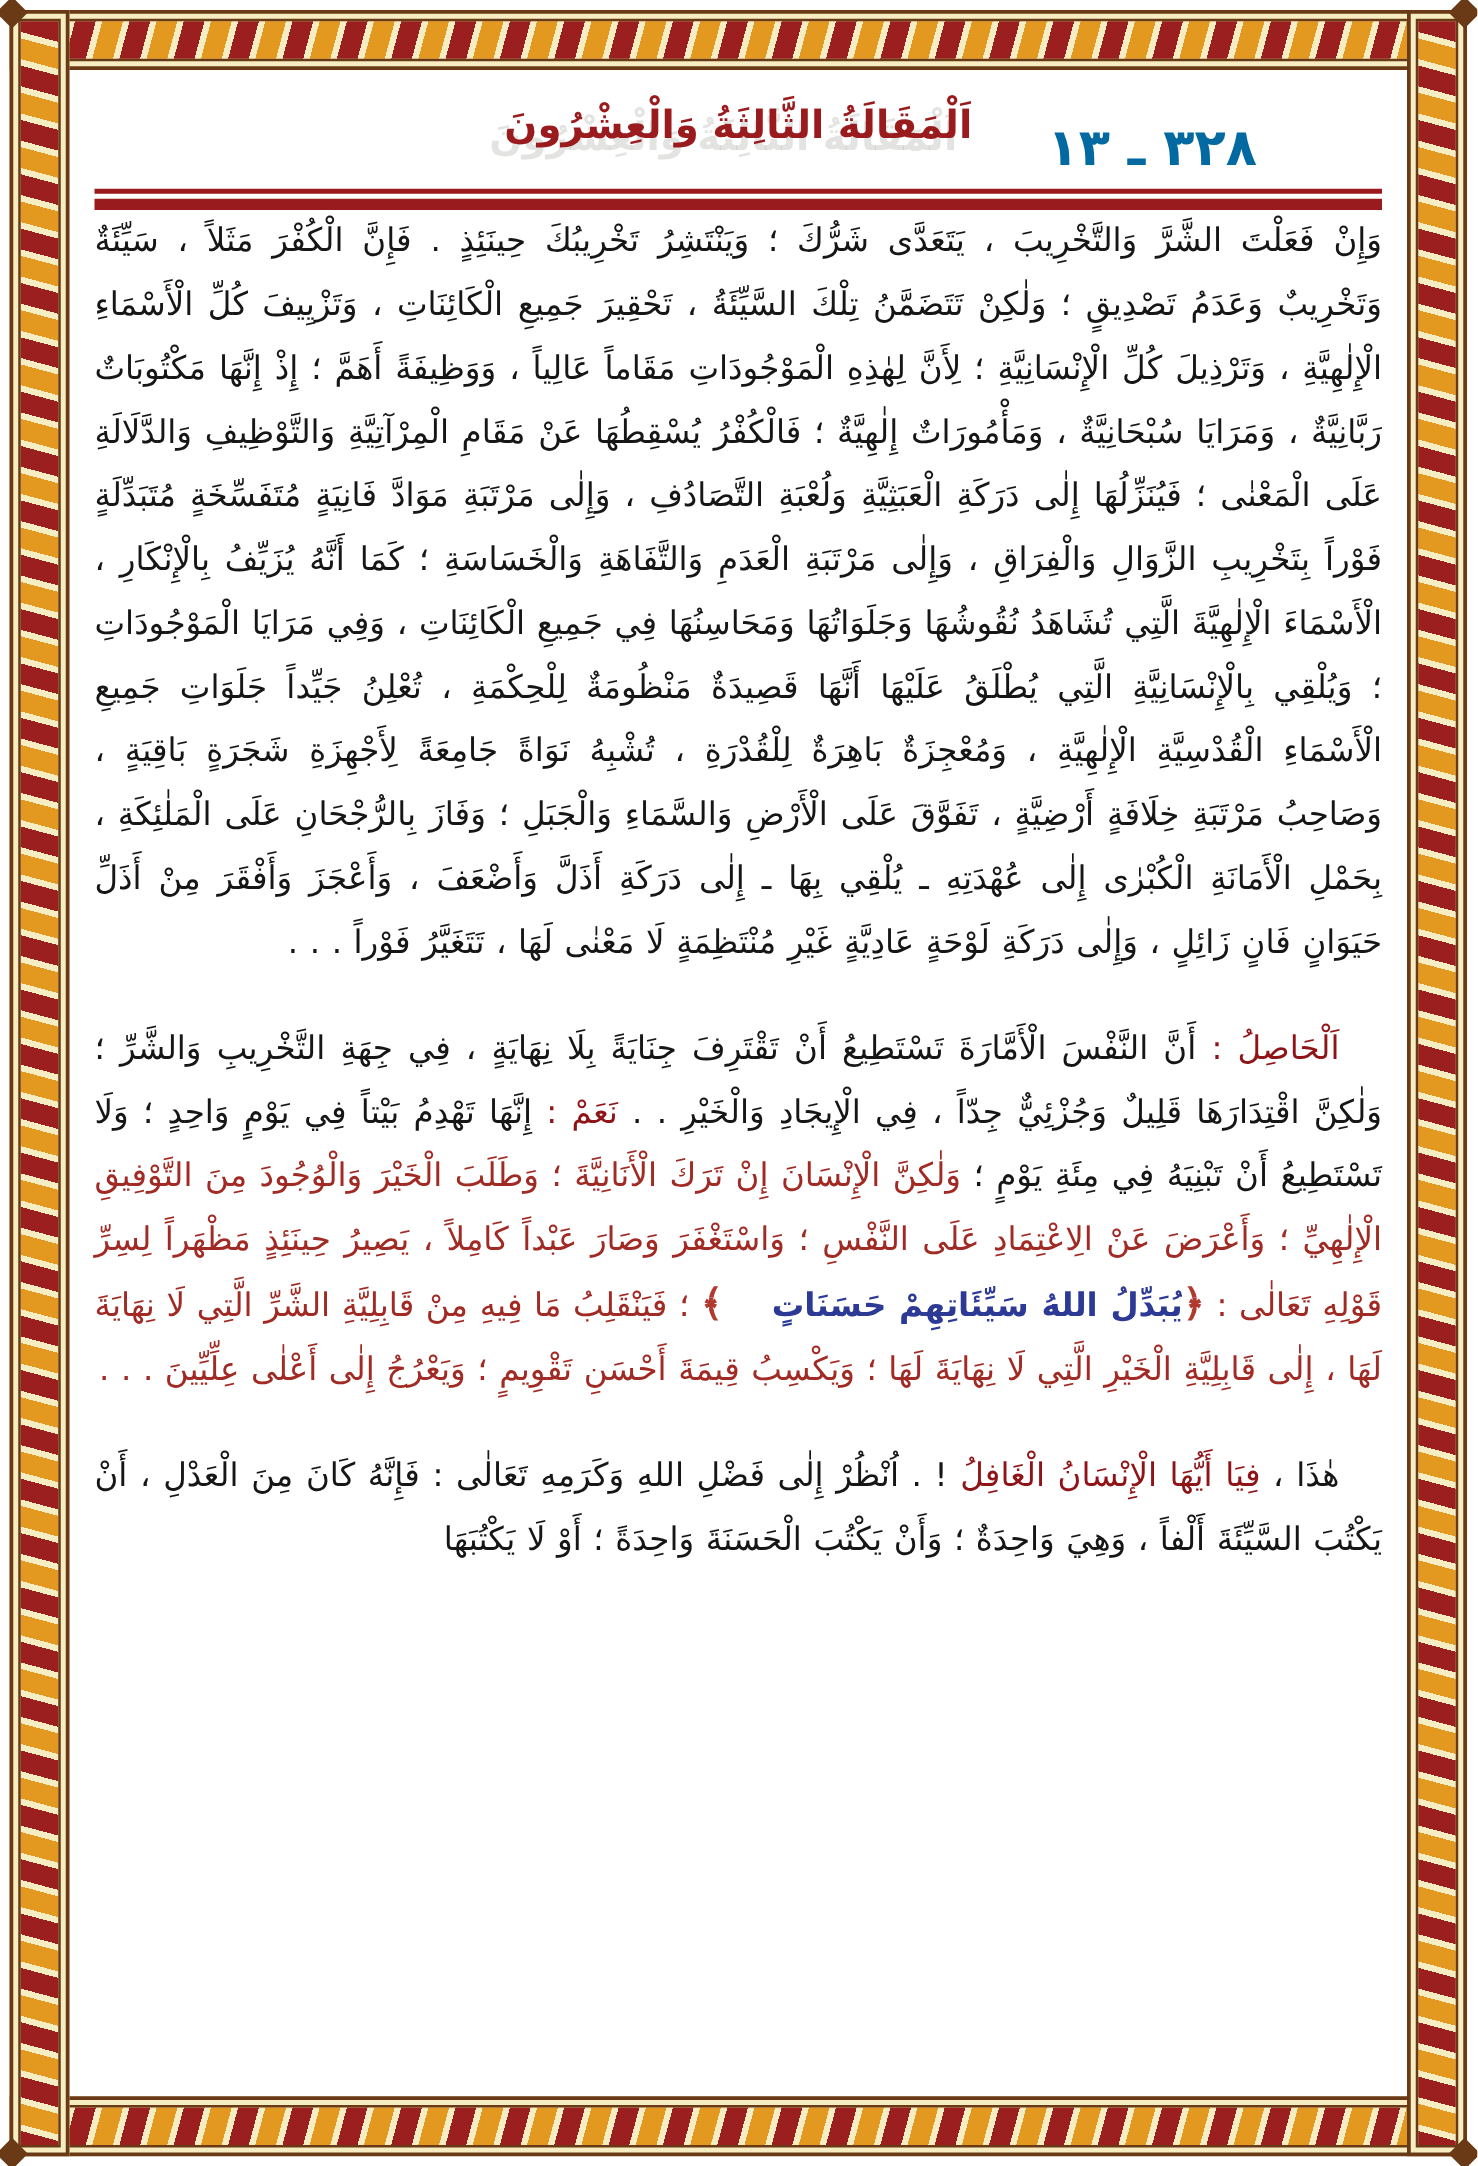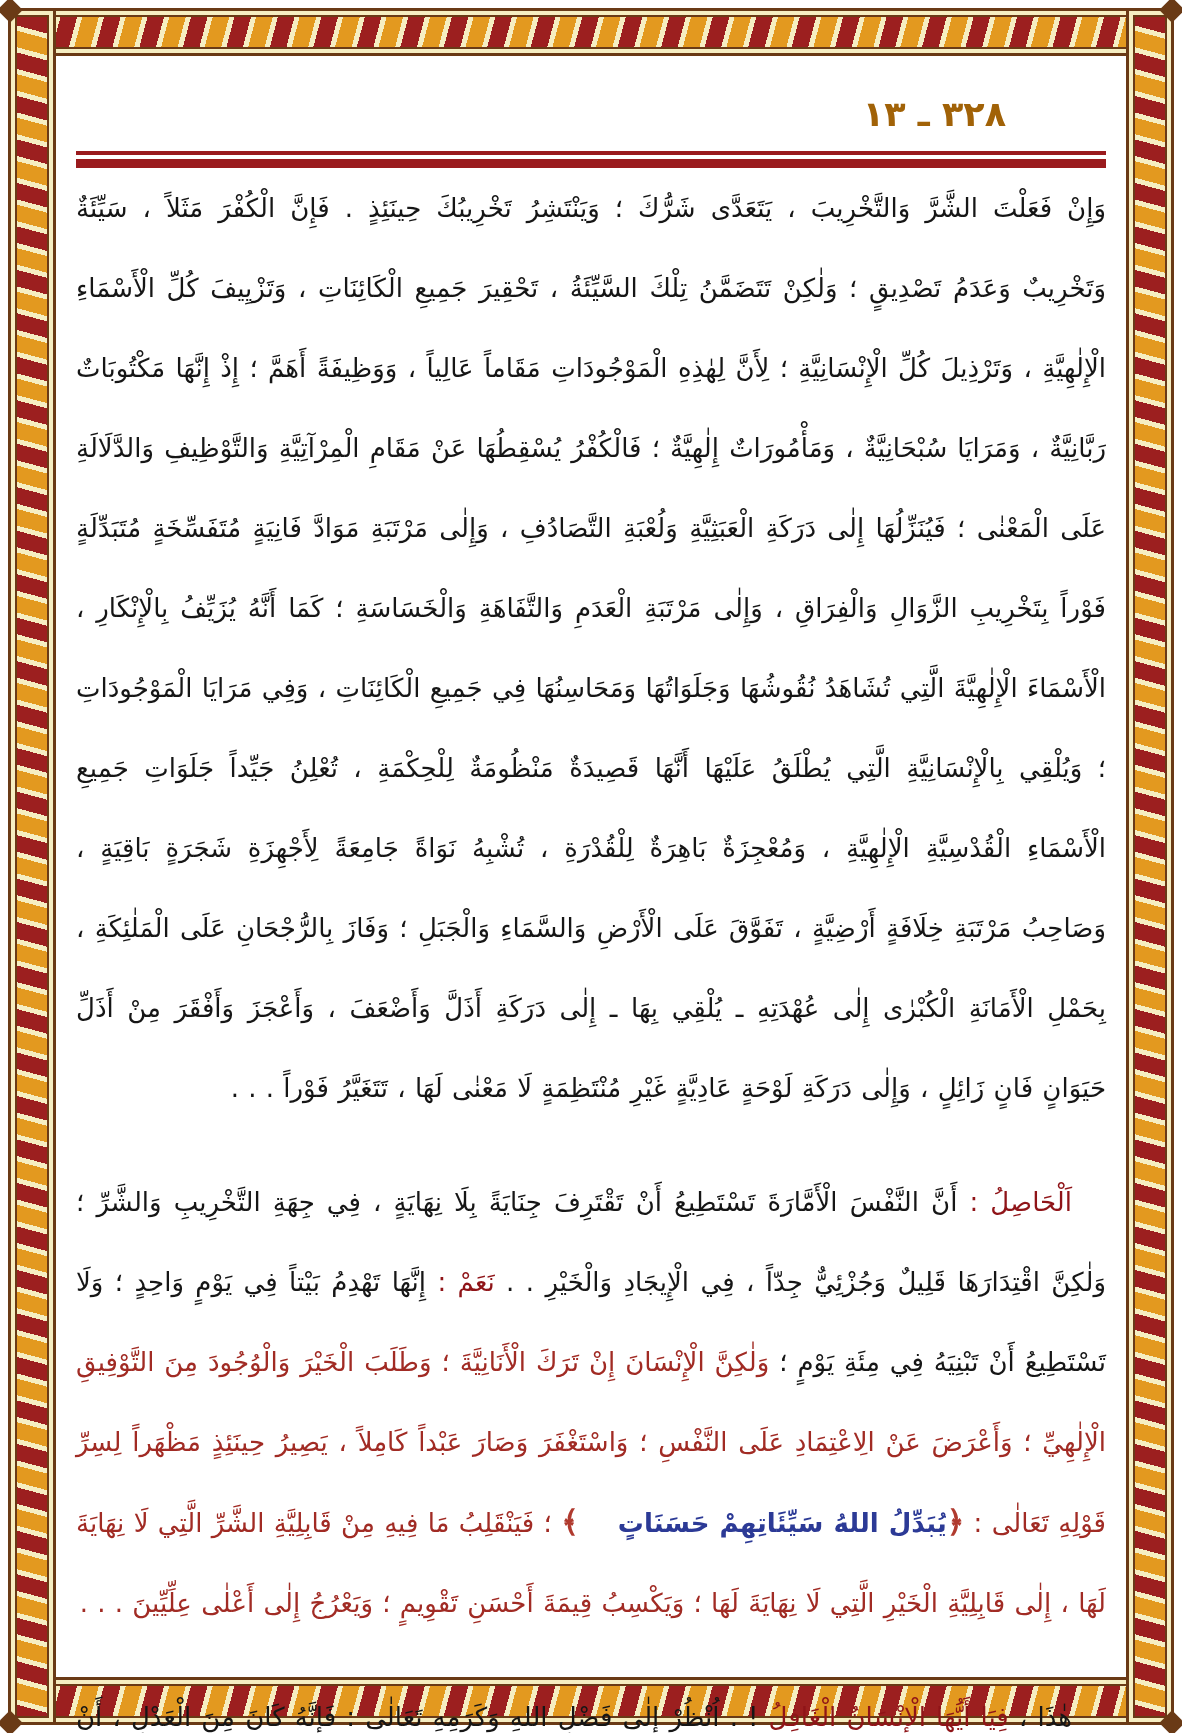--- a/index.html
+++ b/index.html
@@ -38,35 +38,35 @@
   .content{
     position:absolute;
     top:56px;right:56px;bottom:56px;left:56px;
     padding:24px 20px 0 20px;
     direction:rtl;
     color:#161616;
   }
   .page-header{position:relative;height:88px;}
   .page-number{
     position:absolute;top:14px;right:100px;
-    font-size:35px;font-weight:bold;color:#a16207;letter-spacing:2px;
+    font-size:41px;font-weight:bold;color:#0369a1;letter-spacing:2px;
   }
   .page-title{
     position:absolute;top:2px;left:50%;transform:translateX(-50%);
     margin:0;font-size:31px;font-weight:bold;color:#9a1b1e;white-space:nowrap;
     text-shadow:-12px 10px 0 rgba(145,145,135,0.25);
   }
   .header-divider{position:absolute;left:0;right:0;bottom:0;}
   .rule-thin{height:4px;background:#9a1b1e;}
   .rule-thick{height:9px;background:#9a1b1e;margin-top:4px;}
 
   .para{
     margin:0;
     font-size:26px;
-    line-height:80px;
+    line-height:51px;
     text-align:justify;
     text-justify:inter-word;
     word-spacing:1px;
   }
   .p2,.p3{margin-top:34px;text-indent:34px;}
   .kw{color:#8f1418;font-weight:normal;}
   .red{color:#a12b24;}
   .quote{color:#2c3a96;font-weight:bold;margin-left:39px;}
   .bracket{color:#b03a2e;font-weight:bold;font-size:30px;}
 </style>
@@ -81,20 +81,21 @@
   <div class="strip strip-right"></div>
   <div class="corner corner-tl"></div>
   <div class="corner corner-tr"></div>
   <div class="corner corner-bl"></div>
   <div class="corner corner-br"></div>
 
   <div class="content">
 
     <header class="page-header">
       <div class="page-number">٣٢٨ ـ ١٣</div>
+      <h1 class="page-title">اَلْمَقَالَةُ الثَّالِثَةُ وَالْعِشْرُونَ</h1>
       <div class="header-divider">
         <div class="rule-thin"></div>
         <div class="rule-thick"></div>
       </div>
     </header>
 
     <p class="para p1"><span>وَإِنْ فَعَلْتَ الشَّرَّ وَالتَّخْرِيبَ ، يَتَعَدَّى شَرُّكَ ؛ وَيَنْتَشِرُ تَخْرِيبُكَ حِينَئِذٍ . فَإِنَّ الْكُفْرَ مَثَلاً ، سَيِّئَةٌ وَتَخْرِيبٌ وَعَدَمُ تَصْدِيقٍ ؛ وَلٰكِنْ تَتَضَمَّنُ تِلْكَ السَّيِّئَةُ ، تَحْقِيرَ جَمِيعِ الْكَائِنَاتِ ، وَتَزْيِيفَ كُلِّ الْأَسْمَاءِ الْإِلٰهِيَّةِ ، وَتَرْذِيلَ كُلِّ الْإِنْسَانِيَّةِ ؛ لِأَنَّ لِهٰذِهِ الْمَوْجُودَاتِ مَقَاماً عَالِياً ، وَوَظِيفَةً أَهَمَّ ؛ إِذْ إِنَّهَا مَكْتُوبَاتٌ رَبَّانِيَّةٌ ، وَمَرَايَا سُبْحَانِيَّةٌ ، وَمَأْمُورَاتٌ إِلٰهِيَّةٌ ؛ فَالْكُفْرُ يُسْقِطُهَا عَنْ مَقَامِ الْمِرْآتِيَّةِ وَالتَّوْظِيفِ وَالدَّلَالَةِ عَلَى الْمَعْنٰى ؛ فَيُنَزِّلُهَا إِلٰى دَرَكَةِ الْعَبَثِيَّةِ وَلُعْبَةِ التَّصَادُفِ ، وَإِلٰى مَرْتَبَةِ مَوَادَّ فَانِيَةٍ مُتَفَسِّخَةٍ مُتَبَدِّلَةٍ فَوْراً بِتَخْرِيبِ الزَّوَالِ وَالْفِرَاقِ ، وَإِلٰى مَرْتَبَةِ الْعَدَمِ وَالتَّفَاهَةِ وَالْخَسَاسَةِ ؛ كَمَا أَنَّهُ يُزَيِّفُ بِالْإِنْكَارِ ، الْأَسْمَاءَ الْإِلٰهِيَّةَ الَّتِي تُشَاهَدُ نُقُوشُهَا وَجَلَوَاتُهَا وَمَحَاسِنُهَا فِي جَمِيعِ الْكَائِنَاتِ ، وَفِي مَرَايَا الْمَوْجُودَاتِ ؛ وَيُلْقِي بِالْإِنْسَانِيَّةِ الَّتِي يُطْلَقُ عَلَيْهَا أَنَّهَا قَصِيدَةٌ مَنْظُومَةٌ لِلْحِكْمَةِ ، تُعْلِنُ جَيِّداً جَلَوَاتِ جَمِيعِ الْأَسْمَاءِ الْقُدْسِيَّةِ الْإِلٰهِيَّةِ ، وَمُعْجِزَةٌ بَاهِرَةٌ لِلْقُدْرَةِ ، تُشْبِهُ نَوَاةً جَامِعَةً لِأَجْهِزَةِ شَجَرَةٍ بَاقِيَةٍ ، وَصَاحِبُ مَرْتَبَةِ خِلَافَةٍ أَرْضِيَّةٍ ، تَفَوَّقَ عَلَى الْأَرْضِ وَالسَّمَاءِ وَالْجَبَلِ ؛ وَفَازَ بِالرُّجْحَانِ عَلَى الْمَلٰئِكَةِ ، بِحَمْلِ الْأَمَانَةِ الْكُبْرٰى إِلٰى عُهْدَتِهِ ـ يُلْقِي بِهَا ـ إِلٰى دَرَكَةِ أَذَلَّ وَأَضْعَفَ ، وَأَعْجَزَ وَأَفْقَرَ مِنْ أَذَلِّ حَيَوَانٍ فَانٍ زَائِلٍ ، وَإِلٰى دَرَكَةِ لَوْحَةٍ عَادِيَّةٍ غَيْرِ مُنْتَظِمَةٍ لَا مَعْنٰى لَهَا ، تَتَغَيَّرُ فَوْراً . . .</span></p>
 
     <p class="para p2"><span class="kw">اَلْحَاصِلُ :</span>
       <span>أَنَّ النَّفْسَ الْأَمَّارَةَ تَسْتَطِيعُ أَنْ تَقْتَرِفَ جِنَايَةً بِلَا نِهَايَةٍ ، فِي جِهَةِ التَّخْرِيبِ وَالشَّرِّ ؛ وَلٰكِنَّ اقْتِدَارَهَا قَلِيلٌ وَجُزْئِيٌّ جِدّاً ، فِي الْإِيجَادِ وَالْخَيْرِ . .</span>

